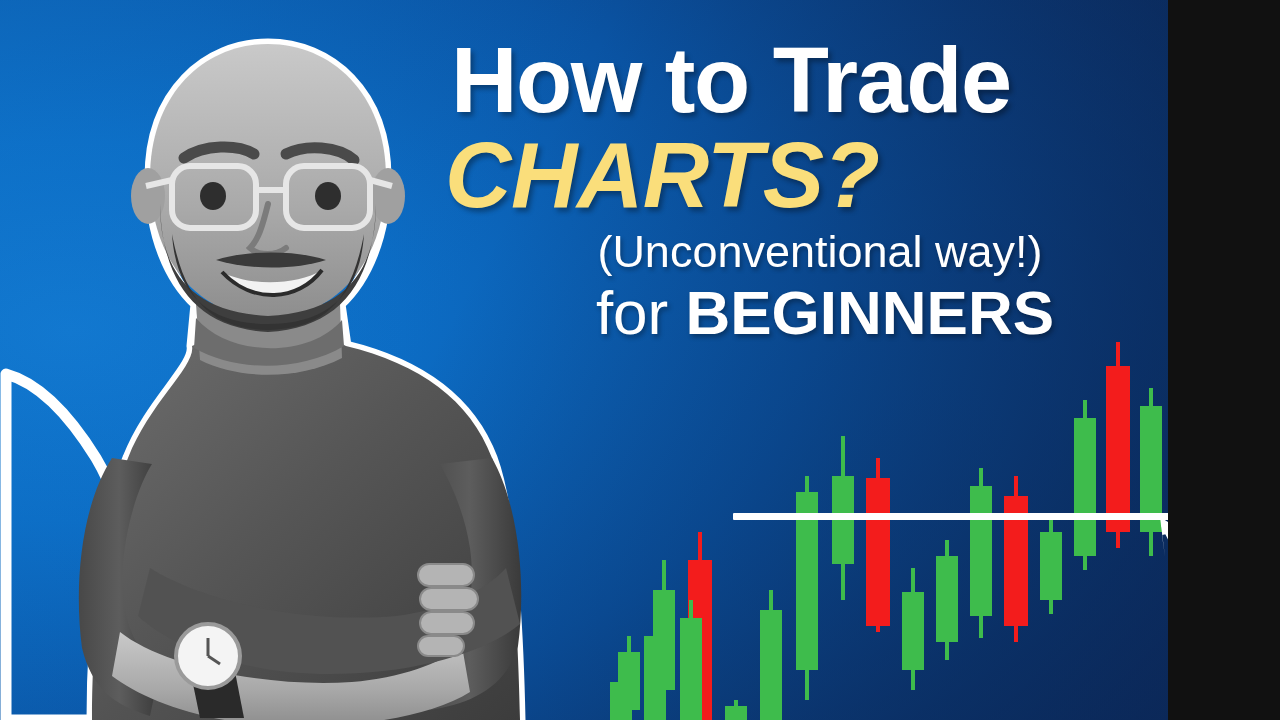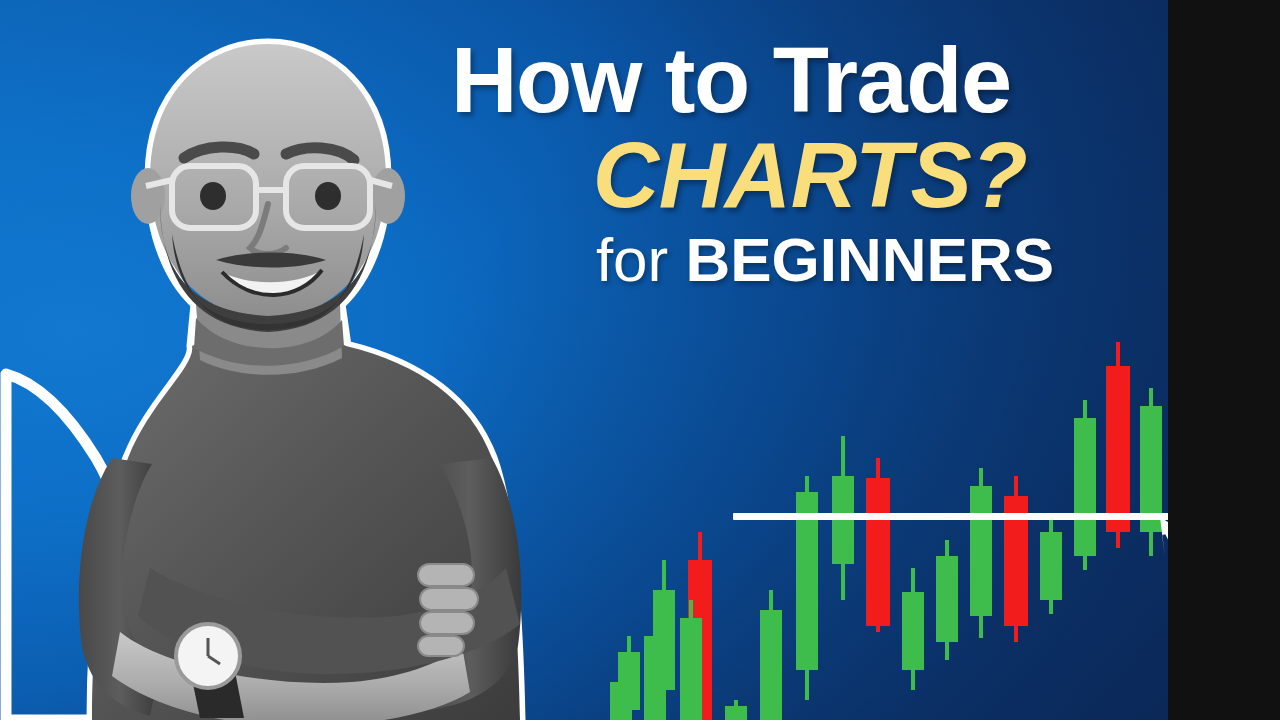--- a/index.html
+++ b/index.html
@@ -99,21 +99,20 @@
     padding-left:10px;
   }
   #line-charts{
     font-size:92px;
     font-weight:700;
     font-style:italic;
     line-height:1.08;
     color:#fade7b;
     letter-spacing:-0.5px;
     text-shadow:3px 4px 5px rgba(0,0,0,.33);
-    text-align:center;
     padding-right:60px;
   }
   #line-unconv{
     font-size:45px;
     font-weight:400;
     line-height:1.18;
     color:#ffffff;
     text-align:center;
     padding-right:40px;
     text-shadow:2px 3px 4px rgba(0,0,0,.30);
@@ -331,19 +330,20 @@
 
     <path d="M186 622 L200 690 L244 690 L230 618 Z" fill="#2a2a2a"></path>
     <circle cx="208" cy="628" r="32" fill="#f4f4f4" stroke="#9a9a9a" stroke-width="4"></circle>
     <path d="M208 628 L208 610" stroke="#555" stroke-width="3"></path>
     <path d="M208 628 L220 636" stroke="#555" stroke-width="3"></path>
   </svg>
 
   <div id="title-block">
     <div class="ln" id="line-how">How to Trade</div>
     <div class="ln" id="line-charts">CHARTS?</div>
+    <div class="ln" id="line-unconv">(Unconventional way!)</div>
     <div class="ln" id="line-beginners"><span>for </span><b>BEGINNERS</b></div>
   </div>
 
   <div id="buy-here">
   </div>
 
 </div>
 
 </body></html>

